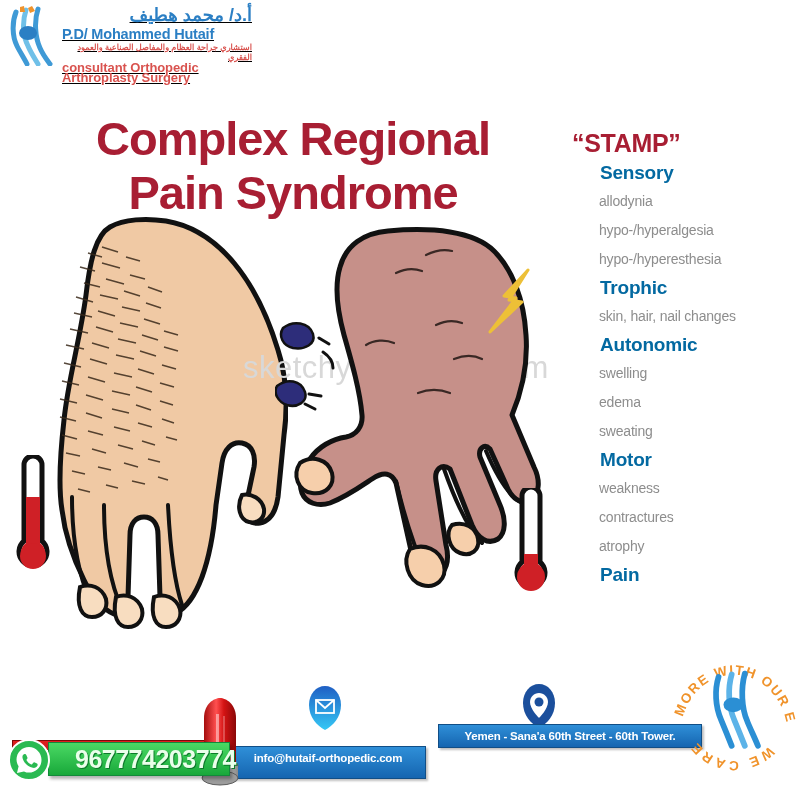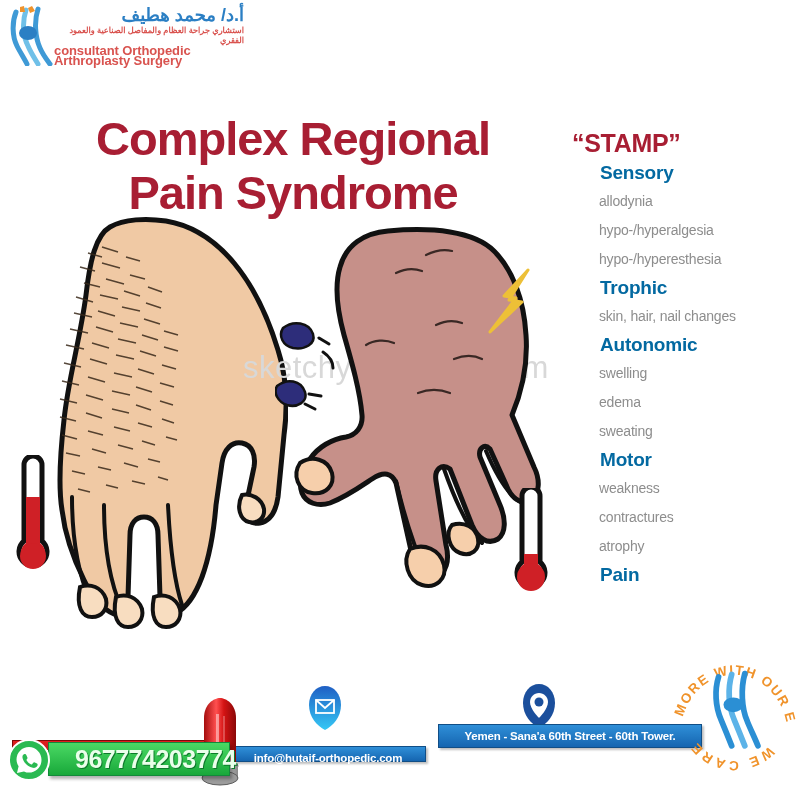--- a/index.html
+++ b/index.html
@@ -5,21 +5,21 @@
   * { margin:0; padding:0; box-sizing:border-box; }
   body {
     width:800px; height:789px; position:relative;
     background:#ffffff; overflow:hidden;
     font-family:"Liberation Sans", sans-serif;
   }
 
   
   #logo { position:absolute; left:6px; top:4px; width:250px; height:66px; }
   #logo-mark { position:absolute; left:2px; top:2px; width:52px; height:60px; }
-  #logo-text { position:absolute; left:48px; top:0px; width:192px; text-align:left; }
+  #logo-text { position:absolute; left:56px; top:0px; width:192px; text-align:left;text-decoration:underline; }
   .logo-ar { font-size:18px; font-weight:bold; color:#2b7fc4; letter-spacing:0px;
              line-height:22px; direction:rtl; text-align:right; padding-right:2px;}
   .logo-en { font-size:14.5px; font-weight:bold; color:#2b7fc4; line-height:17px;
              letter-spacing:-0.2px; }
   .logo-ar2 { font-size:8.2px; font-weight:bold; color:#d9534f; line-height:10px;
               direction:rtl; text-align:right; padding-right:2px; }
   .logo-en2 { font-size:13px; font-weight:bold; color:#d9534f; line-height:10px;
               letter-spacing:-0.1px;}
 
   
@@ -67,21 +67,21 @@
       box-shadow:2px 2px 2px rgba(0,0,0,0.28); }
 
   #bar-whatsapp { position:absolute; left:48px; top:742px; width:182px; height:34px; z-index:10;
       background:linear-gradient(#4bd964,#18a83a); border:1px solid #13893a;
       box-shadow:2px 3px 3px rgba(0,0,0,0.3); }
   #wa-number { position:absolute; left:56px; top:744px; width:160px; height:30px; z-index:11;
       color:#eaffea; font-size:25px; font-weight:bold; line-height:30px; letter-spacing:-0.5px;
       text-shadow:1px 1px 0 #0e7a2b; white-space:nowrap;margin-left:19px; }
   #icon-whatsapp { position:absolute; left:8px; top:739px; width:42px; height:42px; z-index:12; }
 
-  #bar-email { position:absolute; left:230px; top:746px; width:196px; height:16px; z-index:8;
+  #bar-email { position:absolute; left:230px; top:746px; width:196px; height:33px; z-index:8;
       background:linear-gradient(#2f8fd8,#1565b0); border:1px solid #114e86;
       color:#ffffff; font-size:11.5px; font-weight:bold; line-height:22px;
       text-align:center; white-space:nowrap; letter-spacing:-0.2px;
       box-shadow:2px 2px 2px rgba(0,0,0,0.25); }
 
   #bar-address { position:absolute; left:438px; top:724px; width:264px; height:24px; z-index:8;
       background:linear-gradient(#2f8fd8,#1565b0); border:1px solid #114e86;
       color:#ffffff; font-size:11.5px; font-weight:bold; line-height:22px;
       text-align:center; white-space:nowrap; letter-spacing:-0.2px;
       box-shadow:2px 2px 2px rgba(0,0,0,0.25); }
@@ -96,20 +96,21 @@
   <svg id="logo-mark" viewBox="0 0 52 60">
     <path d="M8 6 C4 16 4 30 9 40 C12 46 16 52 19 58" stroke="#3f9ad6" stroke-width="5" fill="none" stroke-linecap="round"></path>
     <path d="M18 4 C14 16 15 30 20 40 C23 47 27 53 30 58" stroke="#6fc0e8" stroke-width="5" fill="none" stroke-linecap="round"></path>
     <path d="M30 3 C26 15 27 31 32 42 C35 49 39 54 42 58" stroke="#3f9ad6" stroke-width="5" fill="none" stroke-linecap="round"></path>
     <ellipse cx="20" cy="27" rx="9" ry="7" fill="#2b7fc4"></ellipse>
     <path d="M20 2 L24 0 L27 5 L22 7 Z" fill="#f0932b"></path>
     <path d="M12 1 L16 0 L17 6 L12 6 Z" fill="#f0932b"></path>
   </svg>
   <div id="logo-text">
     <div class="logo-ar">أ.د/ محمد هطيف</div>
+    <div class="logo-en">P.D/ Mohammed Hutaif</div>
     <div class="logo-ar2">استشاري جراحة العظام والمفاصل الصناعية والعمود الفقري</div>
     <div class="logo-en2">consultant Orthopedic Arthroplasty Surgery</div>
   </div>
 </div>
 
 <div id="title">
   <div class="l1">Complex Regional</div>
   <div class="l2">Pain Syndrome</div>
 </div>
 

